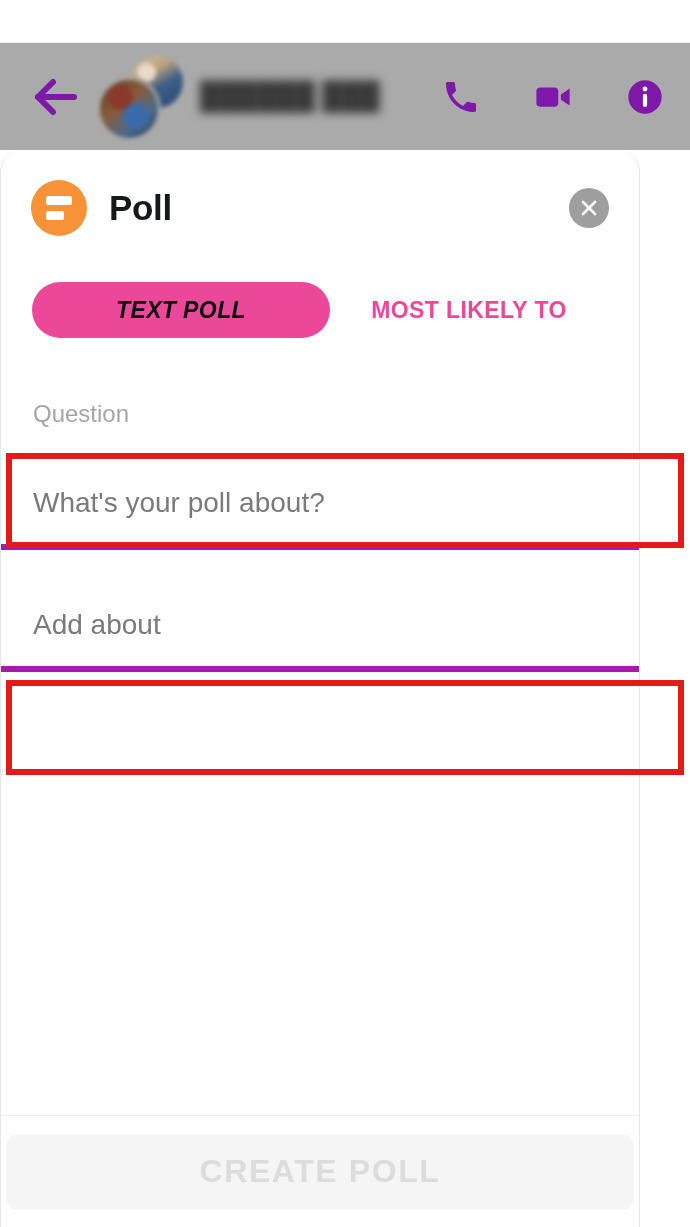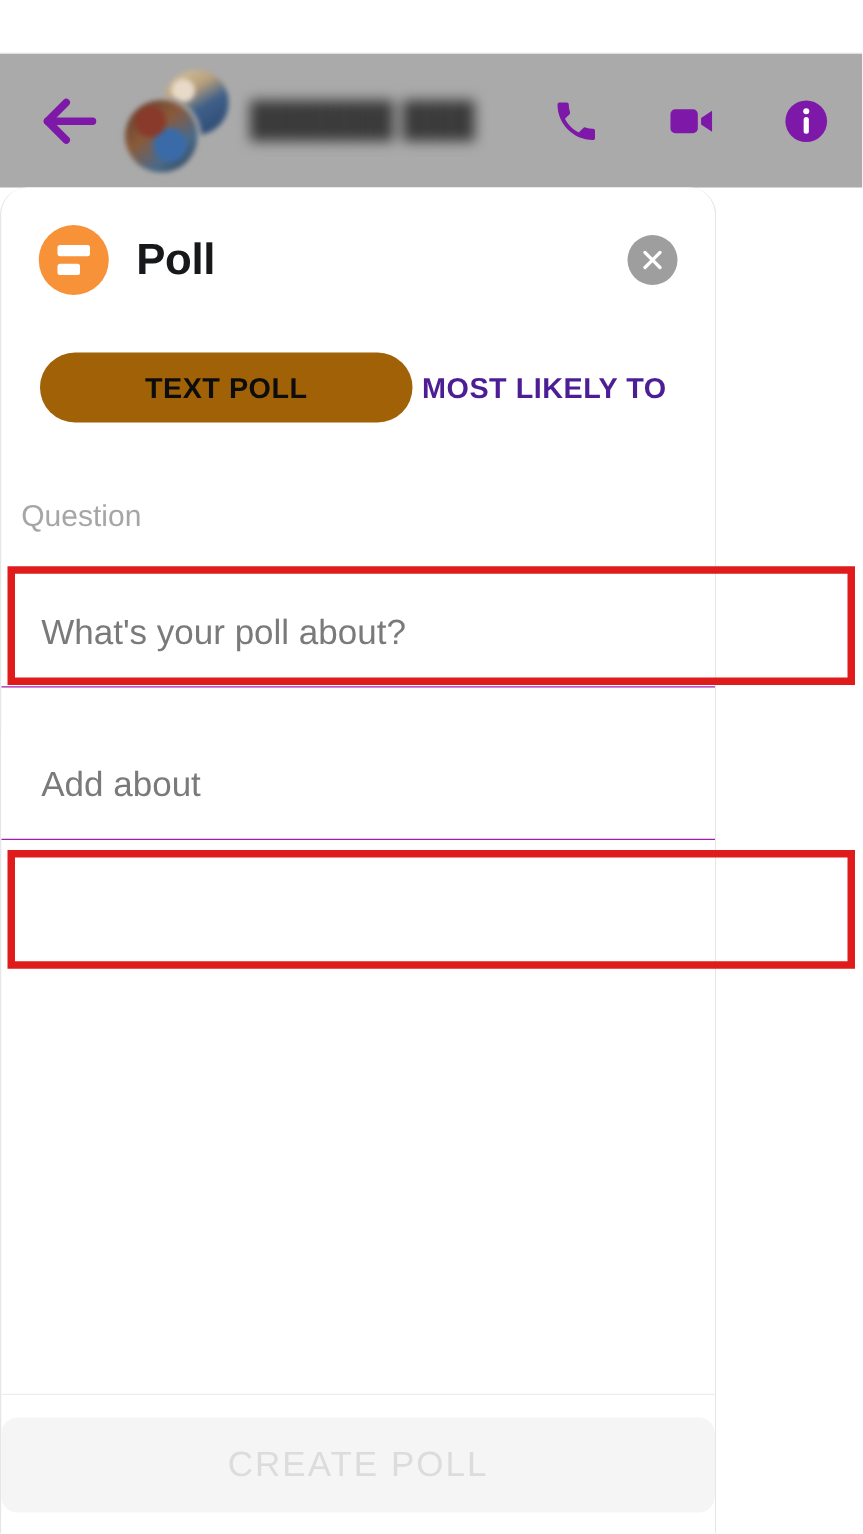--- a/index.html
+++ b/index.html
@@ -103,21 +103,21 @@
   .header-icon {
     width: 46px; height: 46px;
     display: flex; align-items: center; justify-content: center;
     cursor: pointer;
   }
 
   
   .poll-sheet {
     position: absolute;
     left: 0; top: 150px;
-    width: 573px; height: 1077px;
+    width: 640px; height: 1077px;
     background: #ffffff;
     border-top-left-radius: 22px;
     border-top-right-radius: 22px;
     border-left: 1px solid #e6e6e6;
     border-right: 1px solid #e6e6e6;
     overflow: hidden;
   }
 
   .sheet-header {
     position: relative;
@@ -181,47 +181,48 @@
     align-items: center;
     justify-content: center;
     font-size: 23px;
     font-weight: 700;
     letter-spacing: 0.4px;
     cursor: pointer;
     white-space: nowrap;
   }
   .tab.active {
     width: 298px;
-    background: #a16207;
+    background: #ec4899;
     border-radius: 28px;
     color: #0d0d0d;
+    font-style: italic;
   }
   .tab.inactive {
     flex: 1;
-    color: #4c1d95;
+    color: #ec4899;
   }
 
   
   .section-label {
     font-size: 24px;
     color: #a6a6a6;
-    padding: 0 16px;
+    padding: 0 32px;
   }
   #question-label { margin-top: 62px; }
   #options-label  { margin-top: 56px; }
 
   .field {
     margin-top: 34px;
     height: 88px;
     display: flex;
     align-items: center;
     padding: 0 32px;
     font-size: 28px;
     color: #7a7a7a;
-    border-bottom: 1px solid #a21caf;
+    border-bottom: 6px solid #a21caf;
     background: #ffffff;
     cursor: text;
   }
 
   
   .bottom-bar {
     position: absolute;
     left: 0; bottom: 0;
     width: 100%;
     height: 112px;
@@ -230,22 +231,22 @@
     align-items: center;
     justify-content: center;
   }
   .create-btn {
     width: 628px;
     height: 76px;
     background: #f5f5f5;
     border: none;
     border-radius: 13px;
     font-family: "Liberation Sans", sans-serif;
-    font-size: 28px;
-    font-weight: 400;
+    font-size: 32px;
+    font-weight: 700;
     letter-spacing: 1.6px;
     color: #dcdcdc;
     cursor: default;
   }
 
   
   .annotation {
     position: absolute;
     border: 6px solid #e01b1b;
     pointer-events: none;

